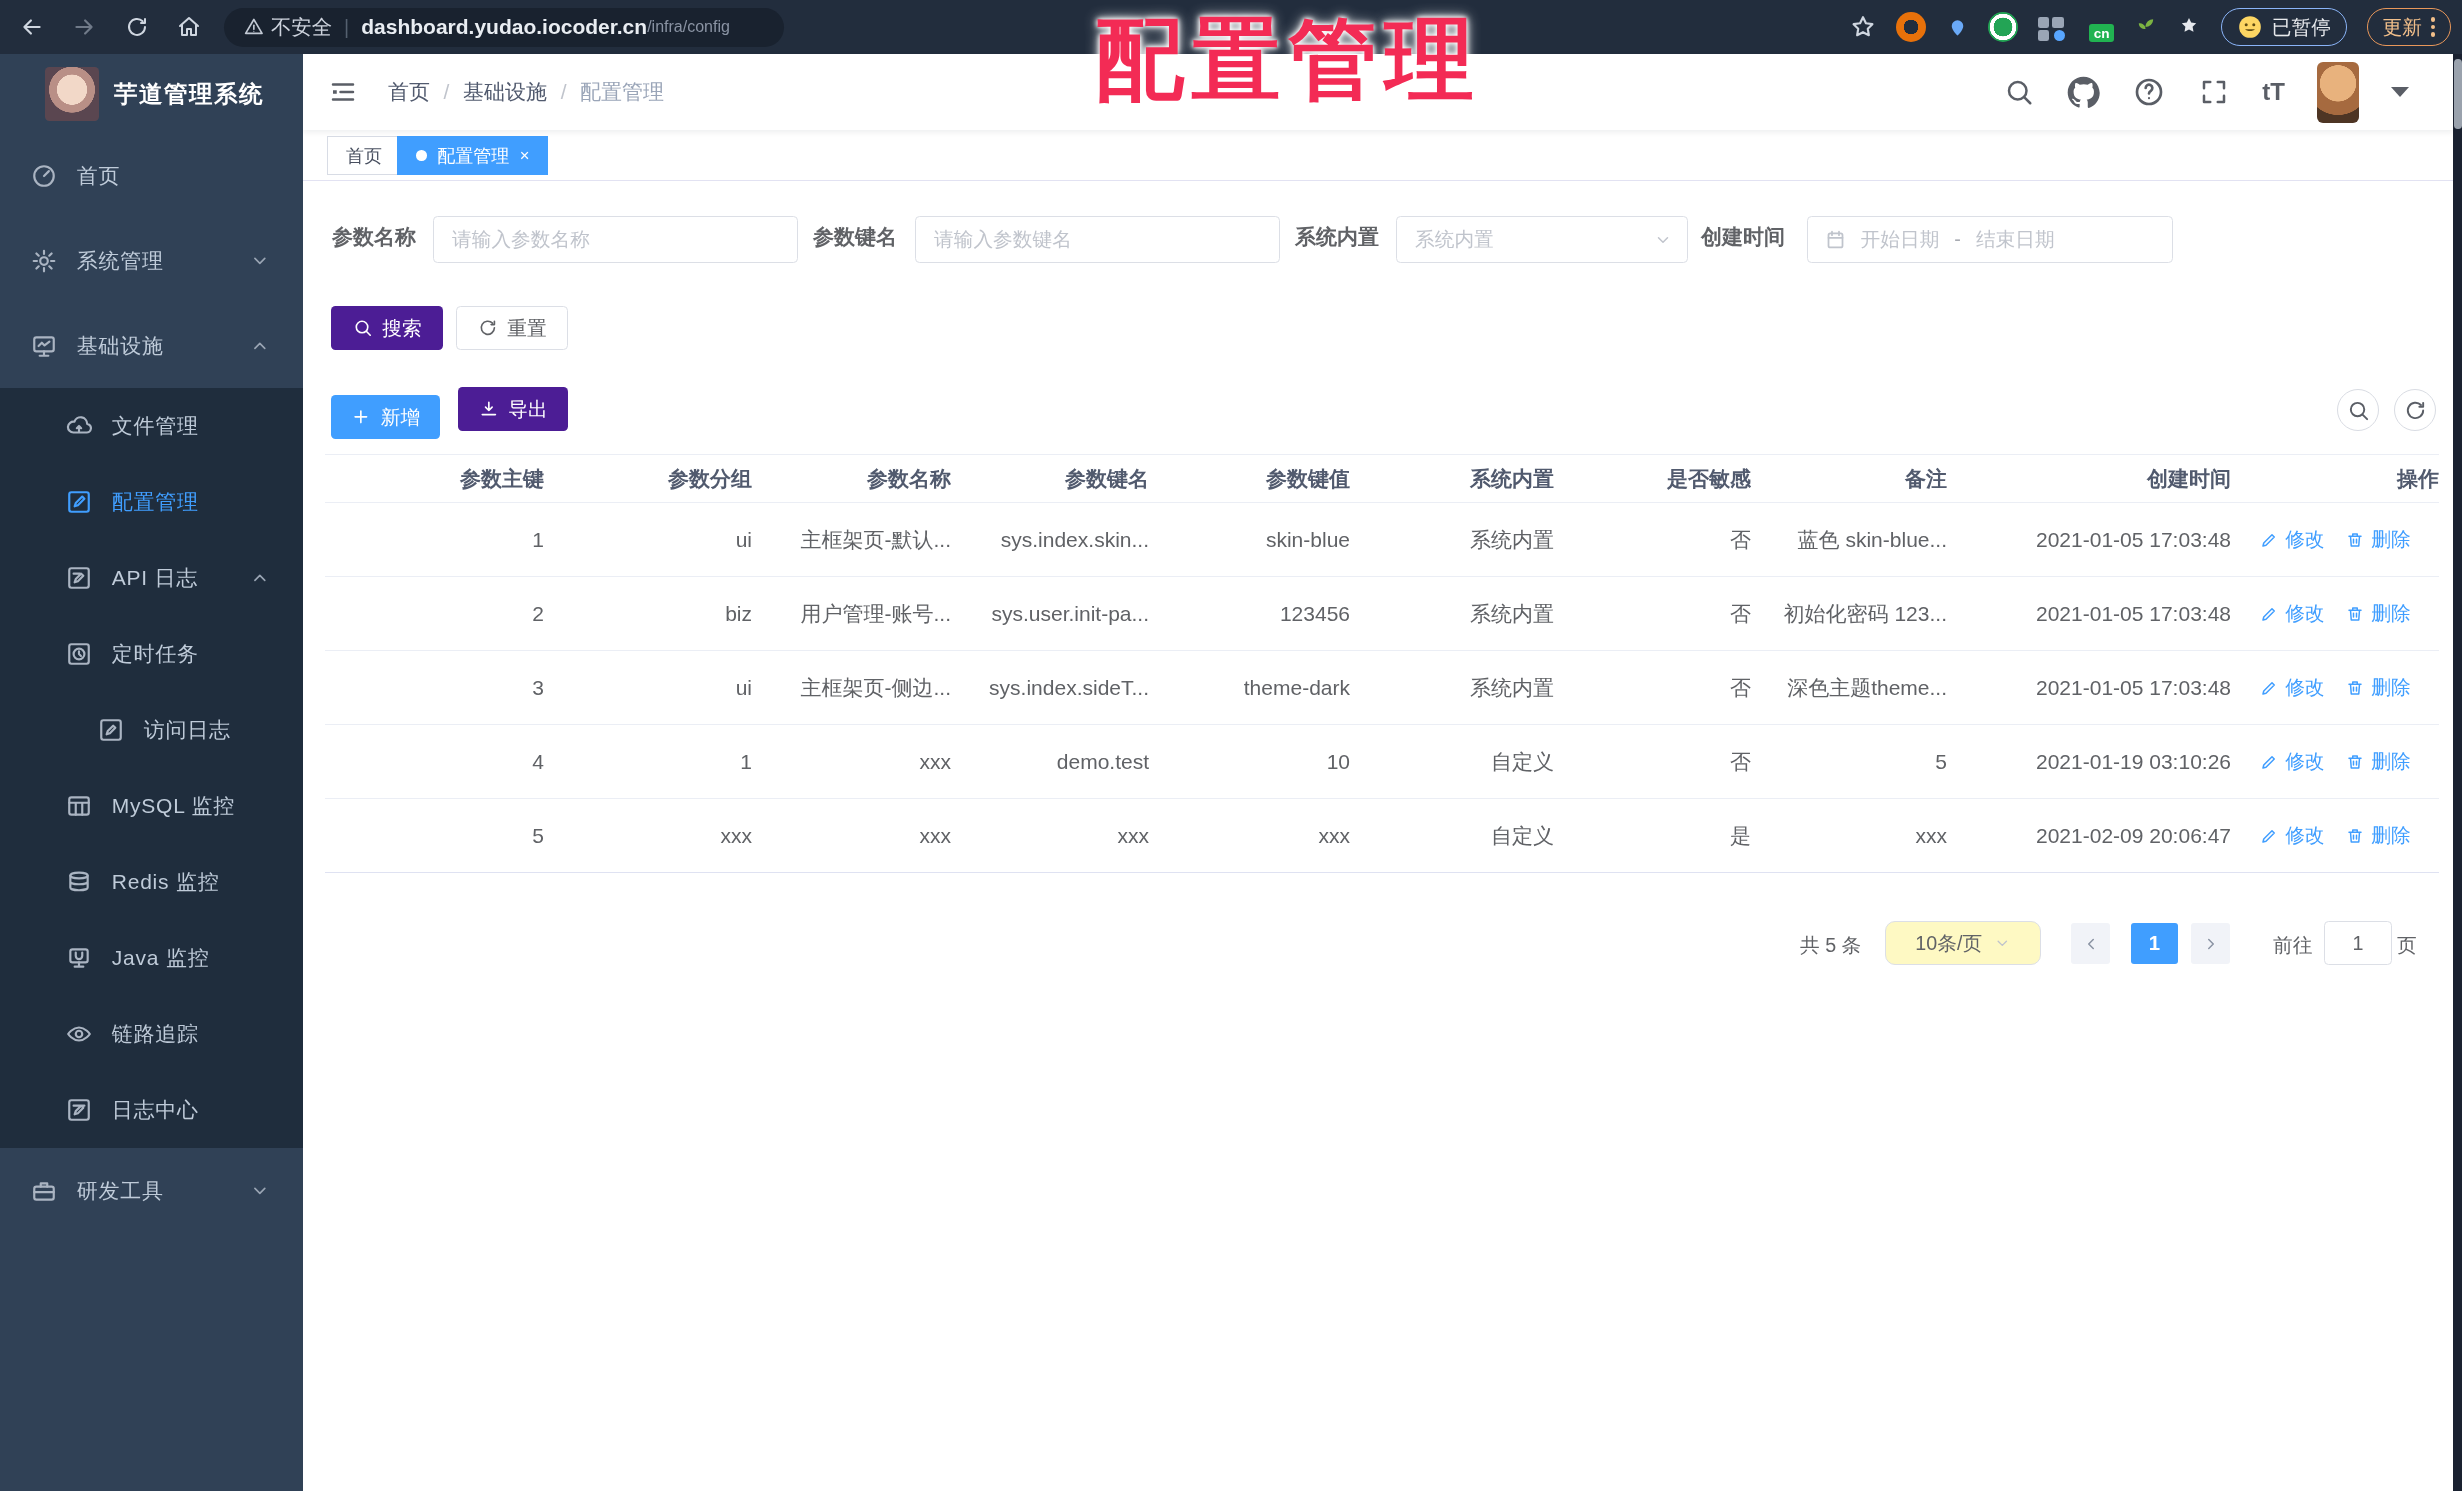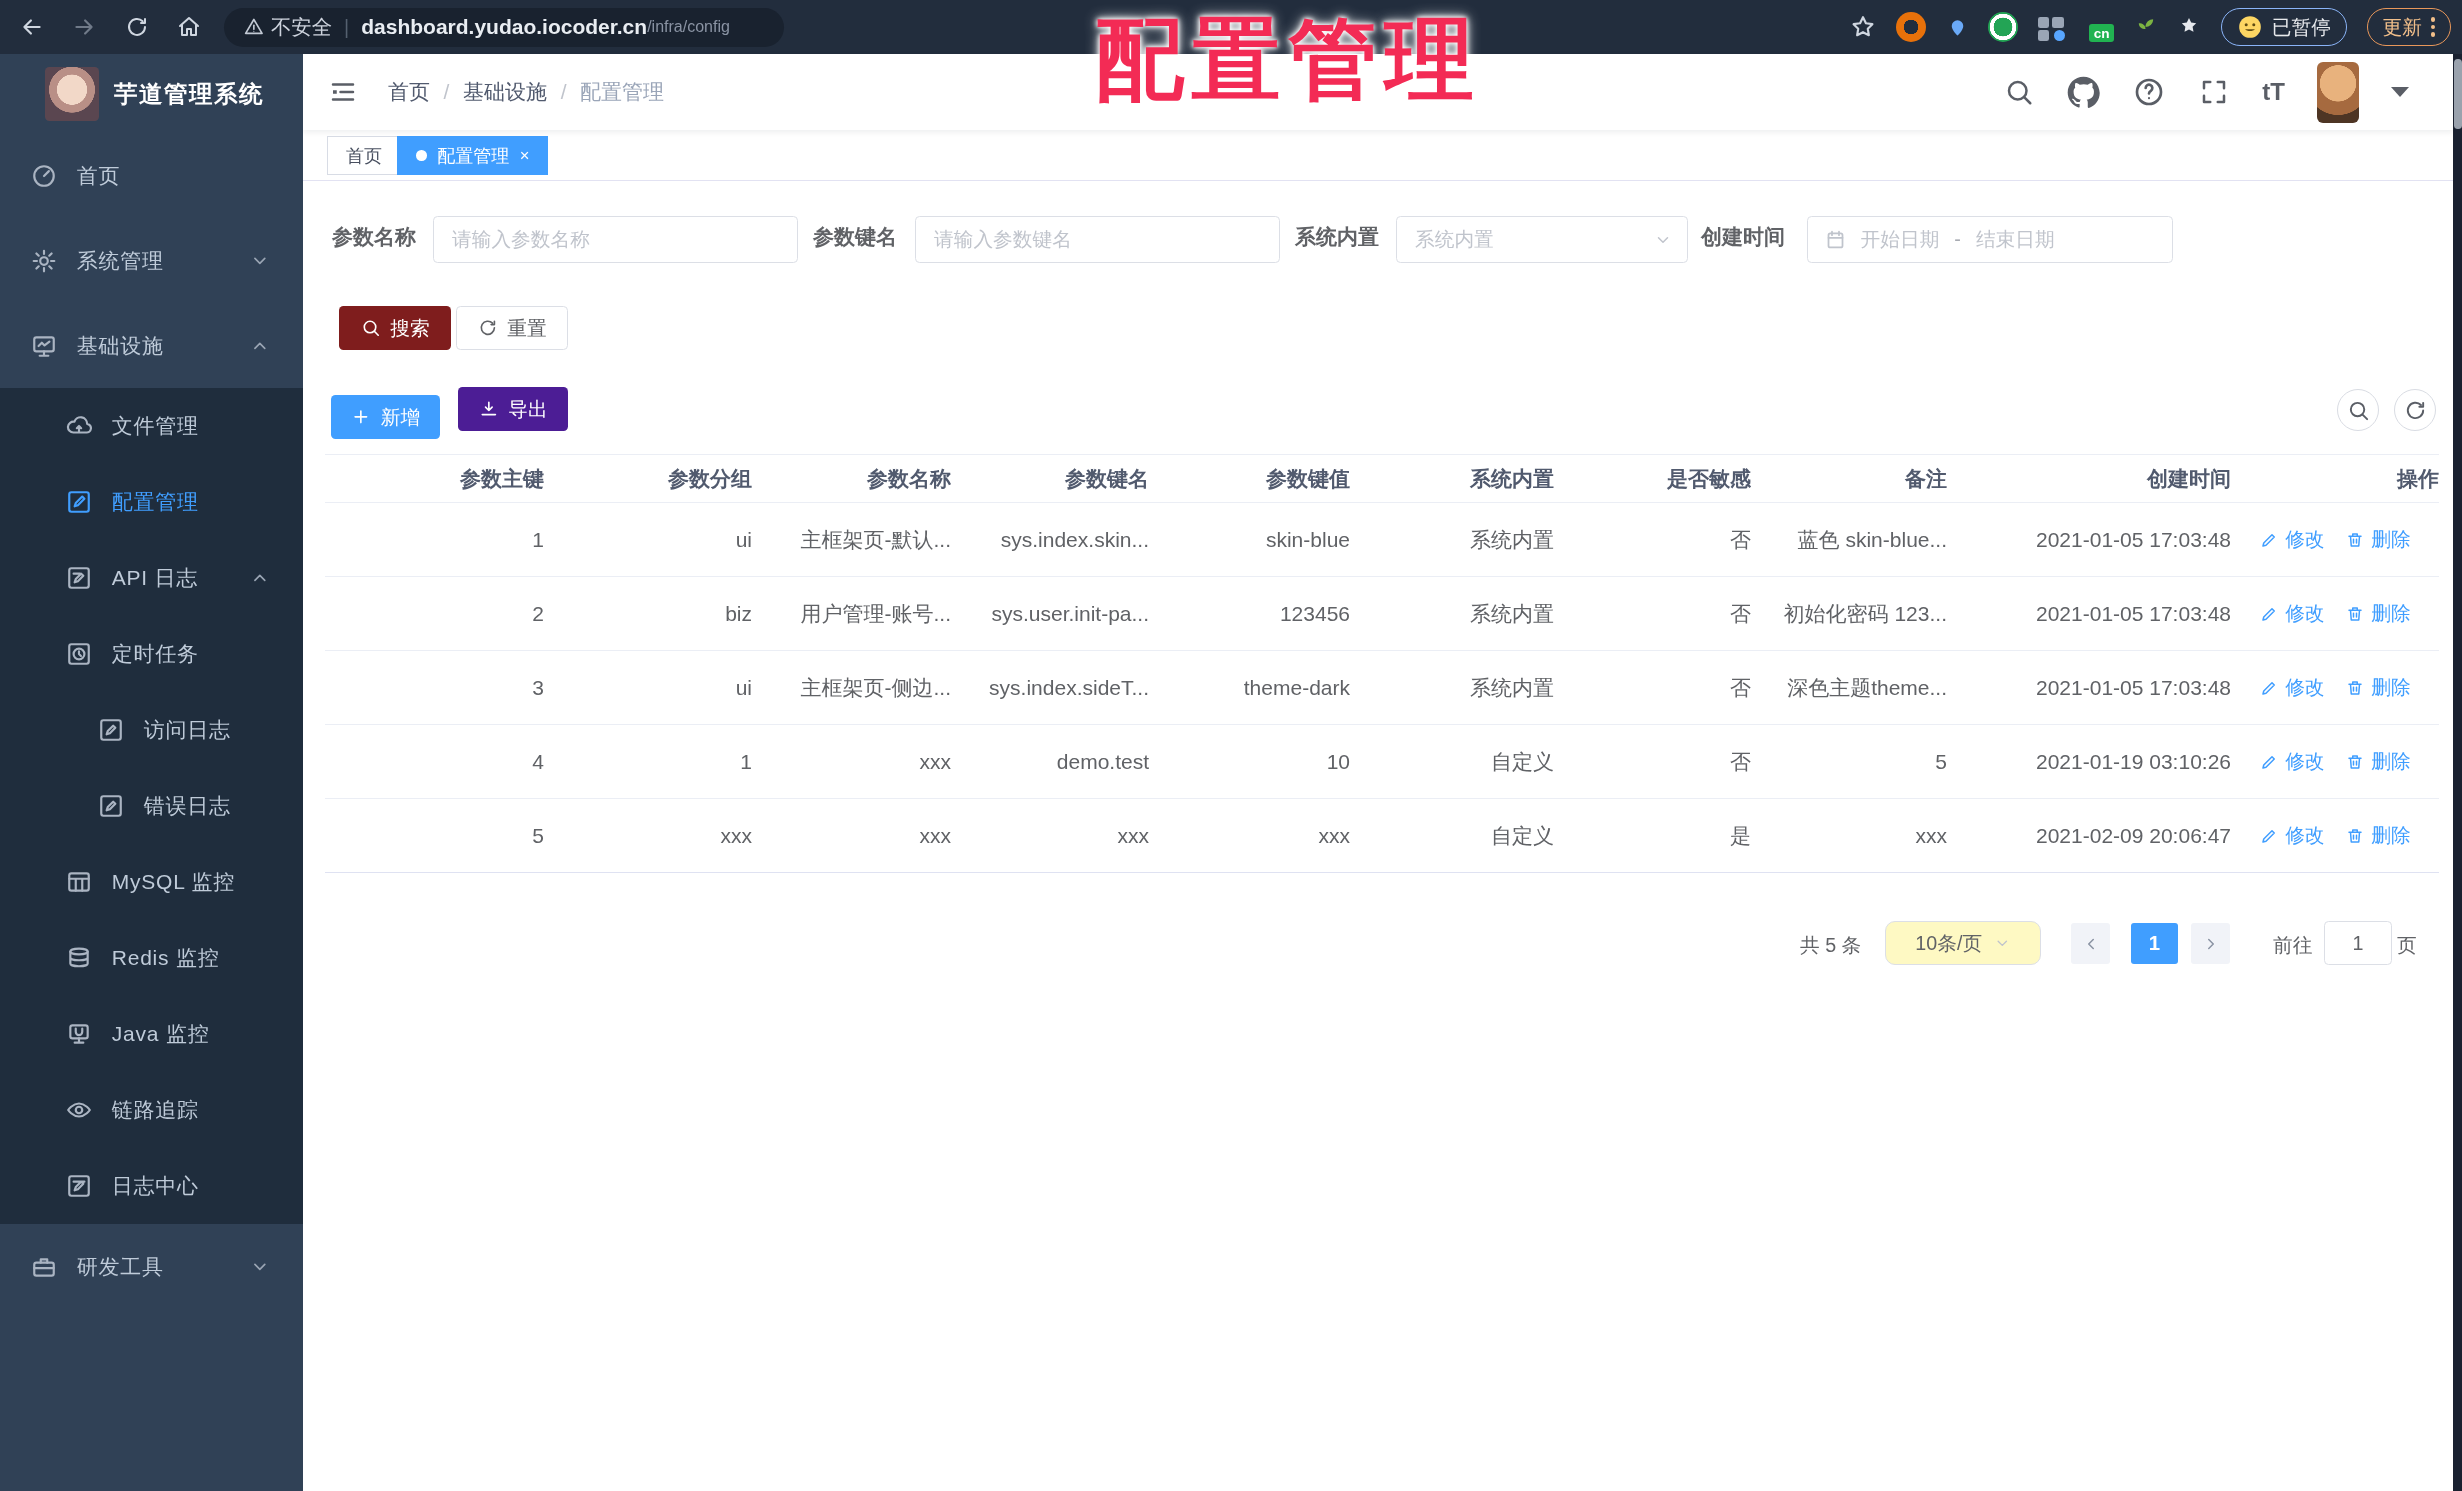--- a/index.html
+++ b/index.html
@@ -77,21 +77,21 @@
   .flabel { font-size:21px; font-weight:700; color:#606266; top:223px; }
   .fbox { top:216px; height:47px; border:0.8px solid #dcdfe6; border-radius:4.5px; background:#fff; display:flex; align-items:center; }
   .fbox input { border:none; outline:none; width:100%; height:100%; padding:0 18px; font-size:19.7px; color:#606266; background:transparent; font-family:inherit; }
   .fbox input::placeholder { color:#c0c4cc; }
   .fbox .chev { position:absolute; right:15px; color:#c0c4cc; }
   .dateph { font-size:19.7px; color:#c0c4cc; }
 
   
   .btn { position:absolute; height:44px; border-radius:4.5px; display:flex; align-items:center; justify-content:center; gap:9px; font-size:19.7px; cursor:pointer; border:0.8px solid transparent; }
   .btn .bi { width:21px; height:21px; }
-  .btn.teal { background:#7f1d1d; color:#fff;margin-left:8px; }
+  .btn.teal { background:#4c1d95; color:#fff; }
   .btn.plain { background:#fff; color:#606266; border-color:#dcdfe6; }
   .btn.blue { background:#409eff; color:#fff;margin-top:8px; }
   .btn.amber { background:#4c1d95; color:#fff; }
   .circle-btn { position:absolute; width:42px; height:42px; border-radius:50%; border:0.8px solid #d9dce3; background:#fff; color:#5a5e66; display:flex; align-items:center; justify-content:center; cursor:pointer; }
   .circle-btn .ic { width:23px; height:23px; }
 
   
   .dtable { left:325px; top:454px; width:2114px; }
   .trow { display:flex; align-items:center; }
   .trow.head { height:49px; border-top:0.8px solid #ebeef5; border-bottom:0.8px solid #ebeef5; }
@@ -291,29 +291,20 @@
         <span class="lab">定时任务</span>
       </div>
       <div class="menu-item l2">
         <span class="mi ic">
           <svg width="26" height="26" viewBox="0 0 24 24">
             <rect x="3" y="3" width="18" height="18" rx="2"></rect>
             <path d="M8 16l1-3 5-5 2 2-5 5-3 1z"></path>
           </svg>
         </span>
         <span class="lab">访问日志</span>
-      </div>
-      <div class="menu-item l2">
-        <span class="mi ic">
-          <svg width="26" height="26" viewBox="0 0 24 24">
-            <rect x="3" y="3" width="18" height="18" rx="2"></rect>
-            <path d="M8 16l1-3 5-5 2 2-5 5-3 1z"></path>
-          </svg>
-        </span>
-        <span class="lab">错误日志</span>
       </div>
       <div class="menu-item l1">
         <span class="mi ic">
           <svg width="26" height="26" viewBox="0 0 24 24">
             <rect x="3" y="4" width="18" height="16" rx="2"></rect>
             <path d="M3 9h18M9 9v11M15 9v11"></path>
           </svg>
         </span>
         <span class="lab">MySQL 监控</span>
       </div>

